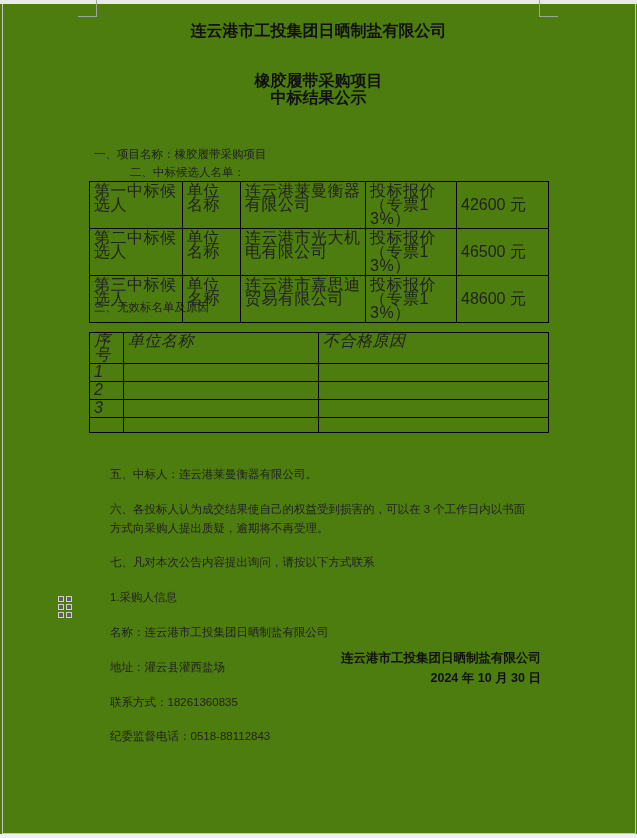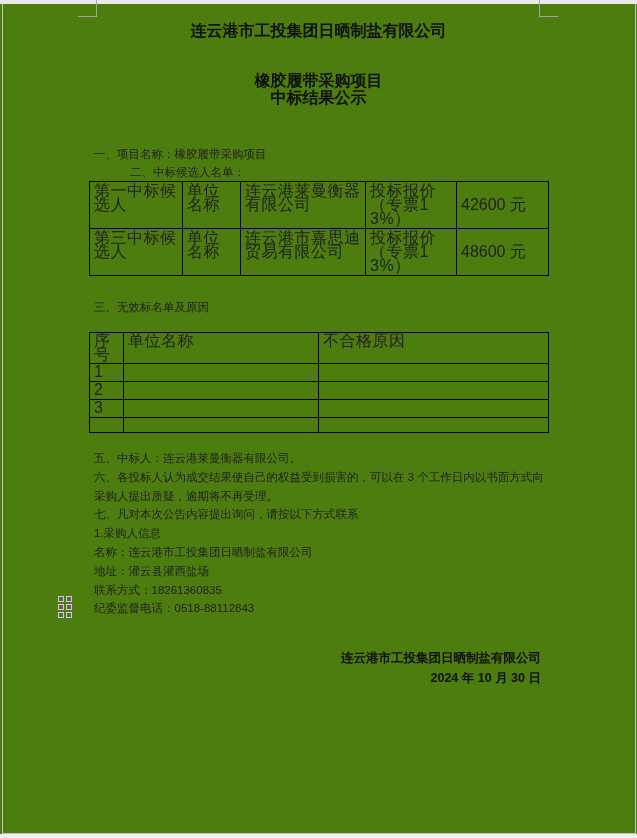--- a/index.html
+++ b/index.html
@@ -50,31 +50,31 @@
     border:1px solid #000; padding:2px 4px; vertical-align:top;
     line-height:14px; letter-spacing:0.5px; text-align:left;
     font-weight:normal; overflow:hidden; word-break:break-all;
   }
   table.candidates { top:181px; }
   table.candidates td.amount { vertical-align:middle; letter-spacing:0; }
   table.candidates tr.r1 td { height:30px; }
   table.candidates tr.r2 td { height:29px; }
   table.candidates tr.r3 td { height:29px; }
 
-  table.invalid { top:332px; }
+  table.invalid { top:332px;font-style:italic; }
   table.invalid td { padding:1px 4px; letter-spacing:0.5px; }
   table.invalid tr.hdr td { height:16px; }
   table.invalid tr.rowa td { height:15px; }
   table.invalid tr.rowe td { height:12px; }
 
   .paras {
     position:absolute; left:94px; top:449px; width:452px;
     font-size:11.5px; line-height:18.8px; color:#222;
   }
-  .paras .p { margin:0; }
+  .paras .p { margin:16px; }
 
   .signature {
     position:absolute; top:648px; right:96px; text-align:right;
     font-weight:bold; font-size:12.5px; line-height:20px; color:#111;
   }
 
   .drag-handle {
     position:absolute; left:59px; top:597px;
     display:grid; grid-template-columns:4px 4px; grid-auto-rows:4px;
     column-gap:4px; row-gap:4px; cursor:grab;
@@ -116,20 +116,27 @@
         <col style="width:92px">
     </colgroup>
     <tbody>
       <tr class="r1">
         <td>第一中标候选人</td>
         <td>单位名称</td>
         <td>连云港莱曼衡器有限公司</td>
         <td>投标报价（专票13%）</td>
         <td class="amount">42600 元</td>
       </tr>
+      <tr class="r2">
+        <td>第二中标候选人</td>
+        <td>单位名称</td>
+        <td>连云港市光大机电有限公司</td>
+        <td>投标报价（专票13%）</td>
+        <td class="amount">46500 元</td>
+      </tr>
       <tr class="r3">
         <td>第三中标候选人</td>
         <td>单位名称</td>
         <td>连云港市嘉思迪贸易有限公司</td>
         <td>投标报价（专票13%）</td>
         <td class="amount">48600 元</td>
       </tr>
     </tbody>
   </table>
 

